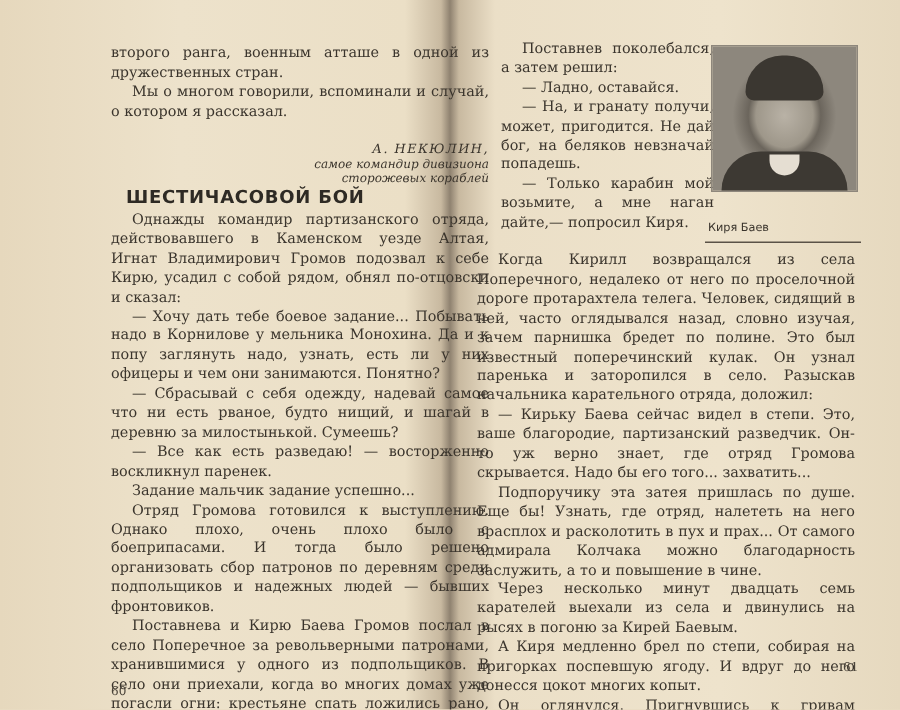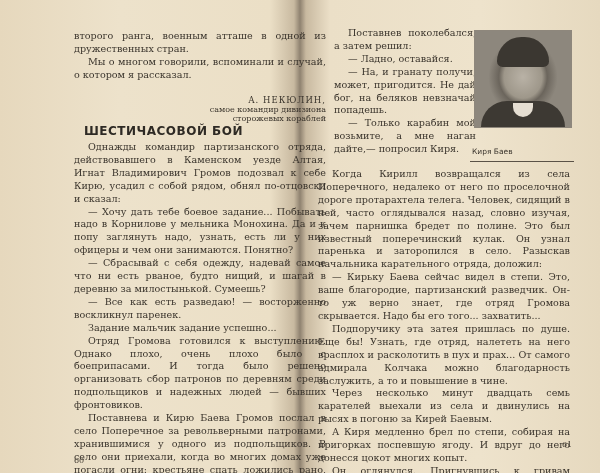--- a/index.html
+++ b/index.html
@@ -7,21 +7,21 @@
   .spread{position:relative;width:600px;height:473px;background:linear-gradient(90deg,#e6d8bd 0%,#ede2cb 20%,#ebdfc6 45%,#c8b9a0 49%,#8f8270 50%,#c8b9a0 51%,#ebdfc7 55%,#eee3cc 80%,#e6d9bf 100%);}
   .page{position:absolute;top:0;height:473px;}
   .left{left:0;width:300px;margin-left:40px;}
   .right{left:300px;width:300px;}
   .txt{position:absolute;font-size:9.6px;line-height:12.9px;text-align:justify;}
   .left .txt{left:34px;width:252px;}
   .right .col{left:18px;width:142px;top:27px;margin-left:16px;}
   .right .full{left:18px;width:252px;}
   p{margin:0;text-indent:14px;}
   p.noind{text-indent:0;}
-  .sig{position:absolute;left:140px;width:146px;top:96px;text-align:right;font-size:8px;line-height:9px;}
+  .sig{position:absolute;left:140px;width:146px;top:96px;text-align:right;font-size:8px;line-height:9px;font-style:italic;}
   .sig .name{font-size:8.5px;letter-spacing:1px;}
   .title{position:absolute;left:44px;top:124px;font-family:"DejaVu Sans","Liberation Sans",sans-serif;font-weight:bold;font-size:12px;letter-spacing:0.5px;color:#2e2a24;}
   .pnum{position:absolute;font-size:8px;color:#4a4339;}
   .photo{position:absolute;left:474px;top:30px;width:96px;height:96px;background:radial-gradient(ellipse 36% 40% at 50% 48%,#b9b2a6 0%,#9e978a 55%,#6b655c 70%,#8d877d 100%);border:1px solid #8e877c;}
   .photo .hair{position:absolute;left:22px;top:6px;width:52px;height:30px;background:#3b3731;border-radius:26px 26px 6px 6px;}
   .photo .coat{position:absolute;left:6px;bottom:0;width:84px;height:26px;background:#3d3933;border-radius:30px 30px 0 0;}
   .photo .collar{position:absolute;left:38px;bottom:10px;width:20px;height:14px;background:#e5ded2;border-radius:0 0 10px 10px;}
   .caption{position:absolute;left:472px;top:147px;font-size:7.5px;font-family:"DejaVu Sans","Liberation Sans",sans-serif;color:#3a342c;}
   .rule{position:absolute;left:470px;top:161px;width:104px;height:1px;background:#5a5247;}
 </style>

